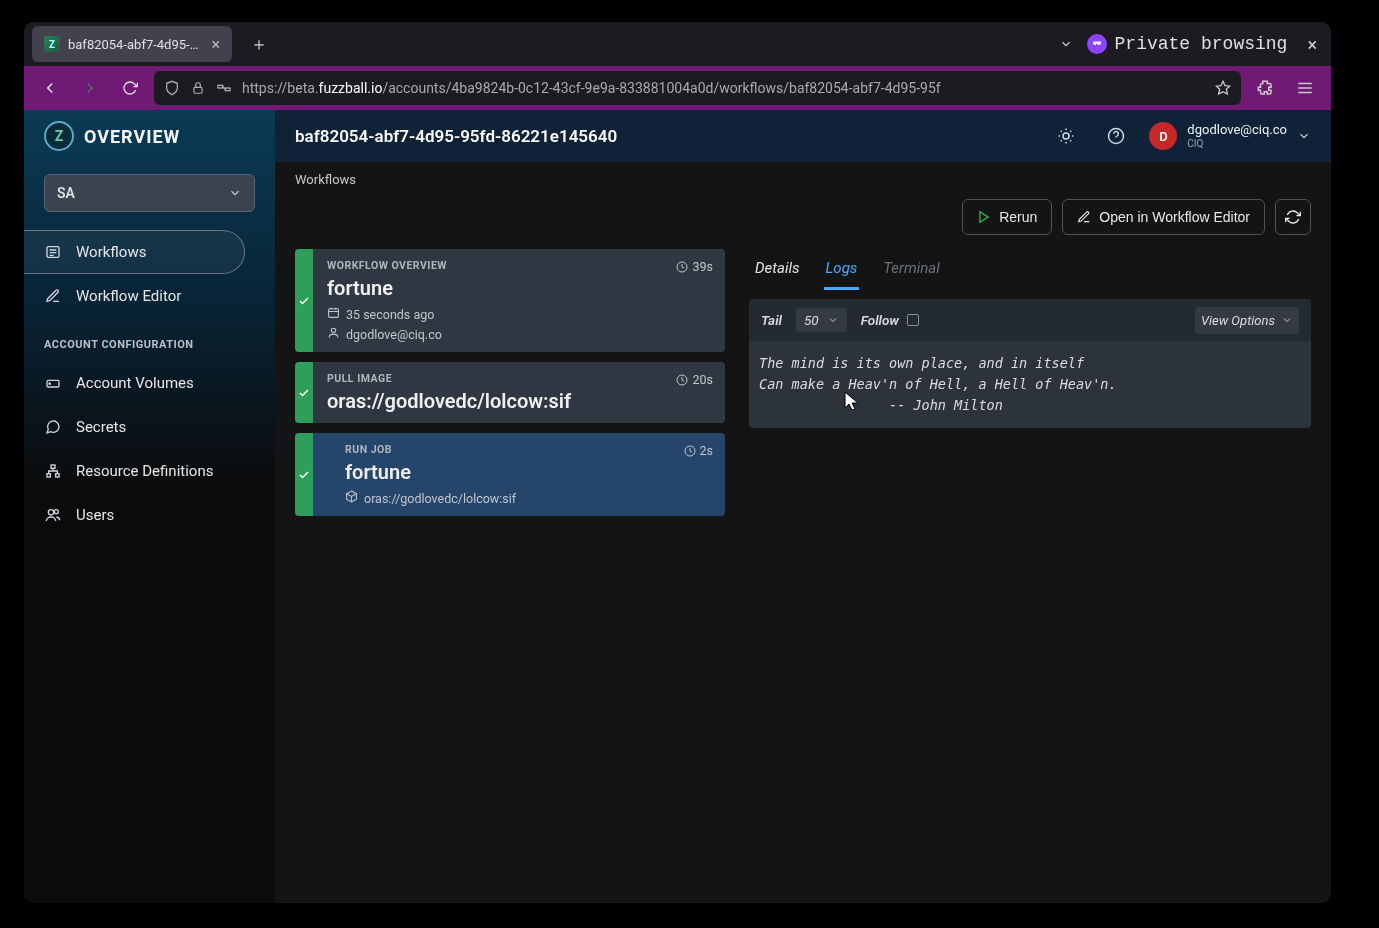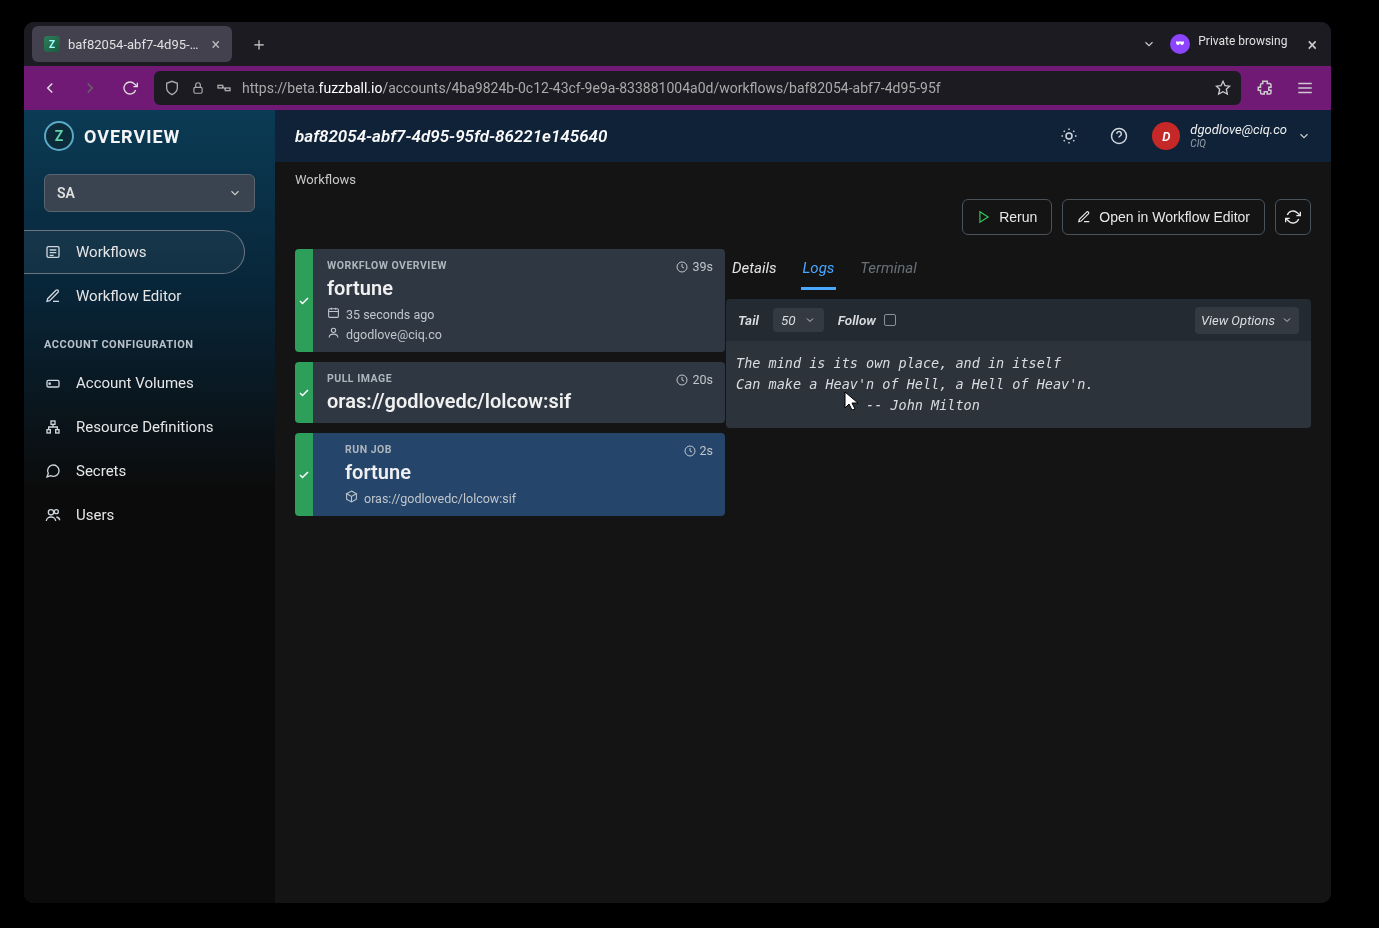--- a/index.html
+++ b/index.html
@@ -28,21 +28,21 @@
     height:36px; padding:0 12px; border-radius:6px;
     min-width:200px; max-width:200px;
     font-size:13px;
   }
   .tab .fav { width:16px;height:16px;background:linear-gradient(135deg,#2e7d5a,#1a5a40);border-radius:3px;display:flex;align-items:center;justify-content:center;color:#9ff;font-size:10px;font-weight:bold;}
   .tab-title { flex:1; white-space:nowrap; overflow:hidden; text-overflow:ellipsis;}
   .tab-close { color:#bbb; cursor:pointer; font-size:16px;}
   .newtab { margin-left:12px; width:30px;height:30px; display:flex;align-items:center;justify-content:center;color:#ccc;font-size:18px;border-radius:4px;cursor:pointer;}
   .tabstrip-right { margin-left:auto; display:flex; align-items:center; gap:14px;color:#e0e0e0;}
   .chev-icon svg,.pb-icon svg,.menubars svg{display:block;}
-  .pb { display:flex;align-items:flex-start;gap:8px;font-size:12px;}
+  .pb { display:flex;align-items:flex-start;gap:8px;font-size:18px;font-family:Liberation Mono, monospace;}
   .pb-icon {width:20px;height:20px;background:#8c44ff;border-radius:50%;display:flex;align-items:center;justify-content:center;}
   .pb-close{ font-size:18px; color:#ccc; cursor:pointer; padding:0 6px;}
   .toolbar {
     height:44px; background:#701a75; display:flex; align-items:center; padding:0 10px; gap:8px;
   }
   .navbtn {width:32px;height:32px;display:flex;align-items:center;justify-content:center;color:#ccc;border-radius:4px;cursor:pointer;}
   .navbtn.disabled{color:#666;}
   .urlbar {
     flex:1; height:34px; background:#1c1b22;border-radius:6px;
     display:flex;align-items:center;padding:0 10px;gap:10px;color:#aaa;font-size:14px;
@@ -77,38 +77,38 @@
     background:rgba(255,255,255,0.05);
     border:1px solid #6a7480; border-left:none;
     border-radius:0 22px 22px 0;
     margin-right:30px;
   }
   .nav-icon{width:18px;height:18px;display:flex;align-items:center;justify-content:center;color:#cfd6dd;}
   .nav-section-label{padding:20px 20px 10px;font-size:11px;font-weight:700;letter-spacing:0.5px;color:#b8c0c8;}
   
   .main { flex:1; display:flex; flex-direction:column; background:#141414;}
   .apphdr {
-    height:52px; background:#0f2238; display:flex;align-items:center;padding:0 20px;gap:16px;font-style:italic;
+    height:52px; background:#0f2238; display:flex;align-items:center;padding:0 20px;gap:16px;
   }
   .apphdr-title{font-size:17px;font-weight:600;color:#fafafa;flex:1;}
   .hdr-icon{width:34px;height:34px;display:flex;align-items:center;justify-content:center;color:#d0d6dd;cursor:pointer;border-radius:6px;}
   .user-chip{display:flex;align-items:center;gap:10px;cursor:pointer;}
   .avatar{width:28px;height:28px;border-radius:50%;background:#c62828;color:#fff;display:flex;align-items:center;justify-content:center;font-size:13px;font-weight:600;}
   .user-meta{display:flex;flex-direction:column;line-height:1.1;}
   .user-email{font-size:13px;color:#f0f0f0;}
   .user-org{font-size:10px;color:#9aa4ad;}
   .crumb-row{padding:10px 20px 0;color:#c9c9c9;font-size:13px;}
   .action-row{display:flex;justify-content:flex-end;gap:10px;padding:12px 20px 14px;}
   .btn{height:36px;border:1px solid #4a525a;border-radius:6px;background:transparent;color:#e8e8e8;
        display:flex;align-items:center;gap:8px;padding:0 14px;font-size:14px;cursor:pointer;}
   .btn-icon{display:flex;align-items:center;justify-content:center;}
   .btn.iconly{width:36px;padding:0;justify-content:center;}
   .play{color:#34c759;}
   
-  .content{flex:1;display:flex;gap:1px;padding:0 20px 20px; overflow:hidden;}
+  .content{flex:1;display:flex;gap:24px;padding:0 20px 20px; overflow:hidden;}
   .steps{width:430px;display:flex;flex-direction:column;gap:10px;}
   .step{
     display:flex; border-radius:4px; overflow:hidden;cursor:pointer;
   }
   .step-status{width:18px;background:#2e9e5b;display:flex;align-items:center;justify-content:center;color:#fff;}
   .step-body{flex:1;background:#2f3742;padding:10px 14px;position:relative;}
   .step.selected .step-body{background:#25456b;padding-left:32px;}
   .step-kicker{font-size:10.5px;font-weight:700;letter-spacing:0.5px;color:#aeb6bd;margin-bottom:4px;text-transform:uppercase;}
   .step-title{font-size:20px;font-weight:600;color:#f0f0f0;}
   .step-meta{display:flex;flex-direction:column;gap:4px;margin-top:6px;font-size:12.5px;color:#c0c6cc;}
@@ -263,35 +263,35 @@
           <svg width="16" height="16" viewBox="0 0 24 24" fill="none" stroke="currentColor" stroke-width="2">
               <rect x="3" y="8" width="18" height="10" rx="2"></rect>
               <circle cx="7" cy="13" r="1"></circle>
             </svg>
         </span>
         <span>Account Volumes</span>
       </div>
       <div class="nav-item">
         <span class="nav-icon">
           <svg width="16" height="16" viewBox="0 0 24 24" fill="none" stroke="currentColor" stroke-width="2">
+              <path d="M21 11.5a8.38 8.38 0 0 1-8.5 8.5 8.5 8.5 0 0 1-3.9-.95L3 21l1.95-5.6A8.5 8.5 0 1 1 21 11.5z"></path>
+            </svg>
+        </span>
+        <span>Secrets</span>
+      </div>
+      <div class="nav-item">
+        <span class="nav-icon">
+          <svg width="16" height="16" viewBox="0 0 24 24" fill="none" stroke="currentColor" stroke-width="2">
               <rect x="9" y="3" width="6" height="5"></rect>
               <rect x="3" y="16" width="5" height="5"></rect>
               <rect x="16" y="16" width="5" height="5"></rect>
               <path d="M12 8v4M12 12H5.5v4M12 12h6.5v4"></path>
             </svg>
         </span>
         <span>Resource Definitions</span>
-      </div>
-      <div class="nav-item">
-        <span class="nav-icon">
-          <svg width="16" height="16" viewBox="0 0 24 24" fill="none" stroke="currentColor" stroke-width="2">
-              <path d="M21 11.5a8.38 8.38 0 0 1-8.5 8.5 8.5 8.5 0 0 1-3.9-.95L3 21l1.95-5.6A8.5 8.5 0 1 1 21 11.5z"></path>
-            </svg>
-        </span>
-        <span>Secrets</span>
       </div>
       <div class="nav-item">
         <span class="nav-icon">
           <svg width="16" height="16" viewBox="0 0 24 24" fill="none" stroke="currentColor" stroke-width="2">
               <circle cx="9" cy="8" r="4"></circle>
               <path d="M2 21c0-3.3 3.1-6 7-6s7 2.7 7 6"></path>
               <circle cx="17" cy="7" r="3"></circle>
               <path d="M22 20c0-2.5-2-4.5-5-5"></path>
             </svg>
         </span>

